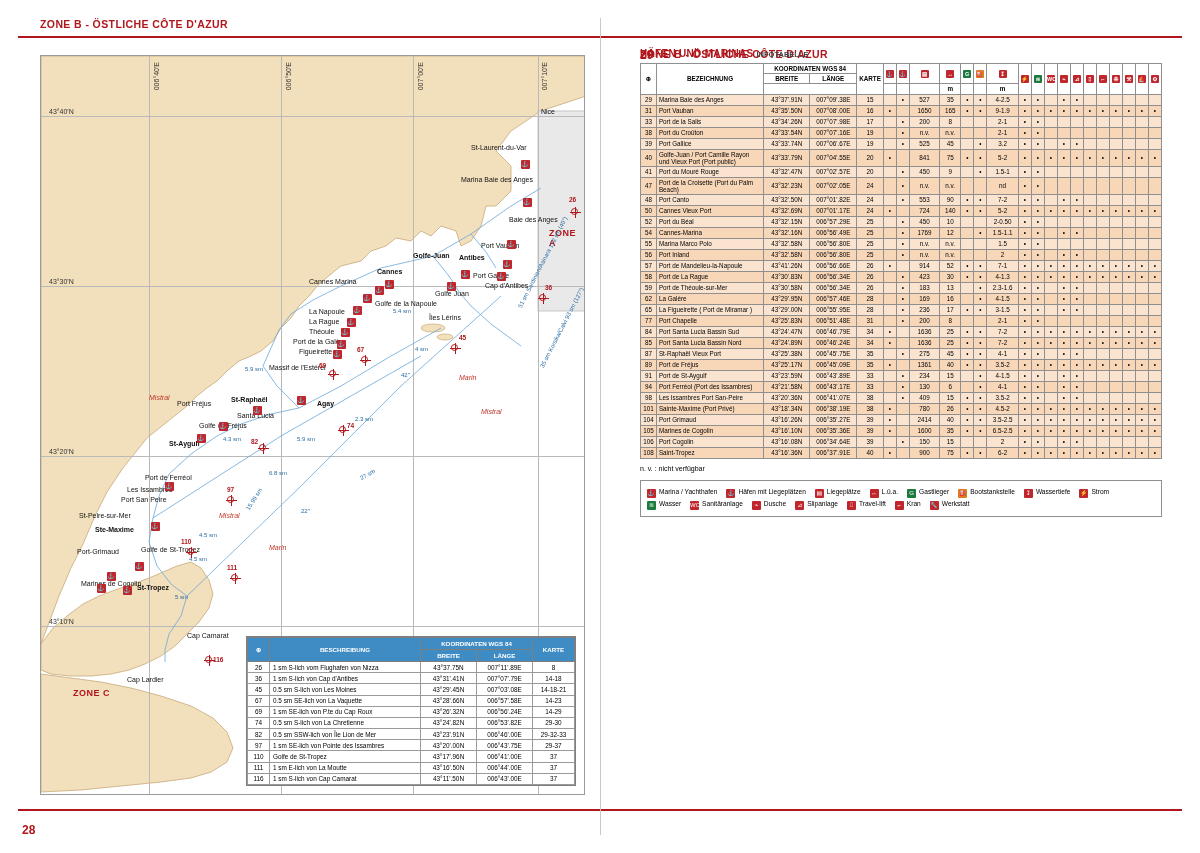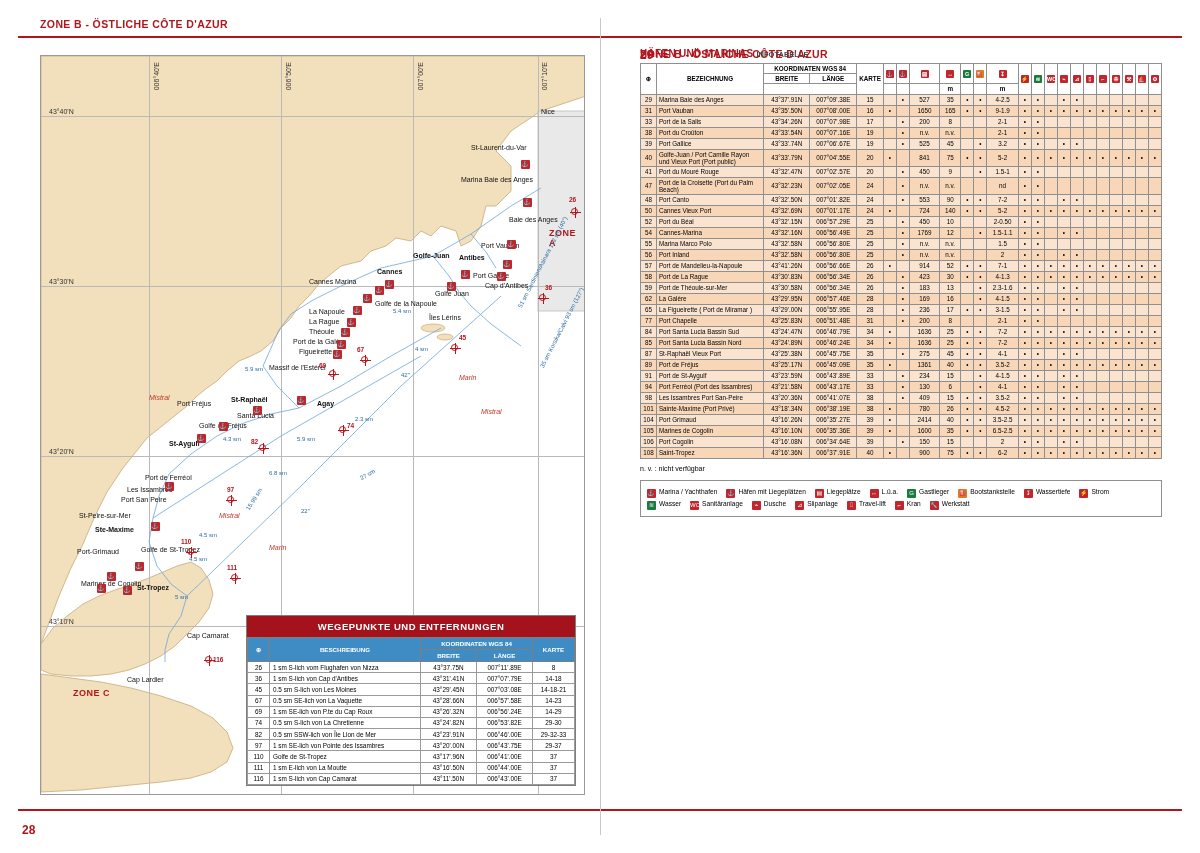--- a/index.html
+++ b/index.html
@@ -317,21 +317,20 @@
     <div class="wptmark" style="left:186px; top:440px"></div>
     <div class="wpt" style="left:186px; top:430px">97</div>
     <div class="wptmark" style="left:146px; top:492px"></div>
     <div class="wpt" style="left:140px; top:482px">110</div>
     <div class="wptmark" style="left:190px; top:518px"></div>
     <div class="wpt" style="left:186px; top:508px">111</div>
     <div class="wptmark" style="left:164px; top:600px"></div>
     <div class="wpt" style="left:172px; top:600px">116</div>
 
     <div class="wpbox">
-      <div class="title">WEGEPUNKTE UND ENTFERNUNGEN</div>
       <table class="wptable">
         <thead>
           <tr>
             <th rowspan="2" style="width:22px">⊕</th>
             <th rowspan="2">BESCHREIBUNG</th>
             <th colspan="2">KOORDINATEN WGS 84</th>
             <th rowspan="2" style="width:42px">KARTE</th>
           </tr>
           <tr>
             <th style="width:56px">BREITE</th>

